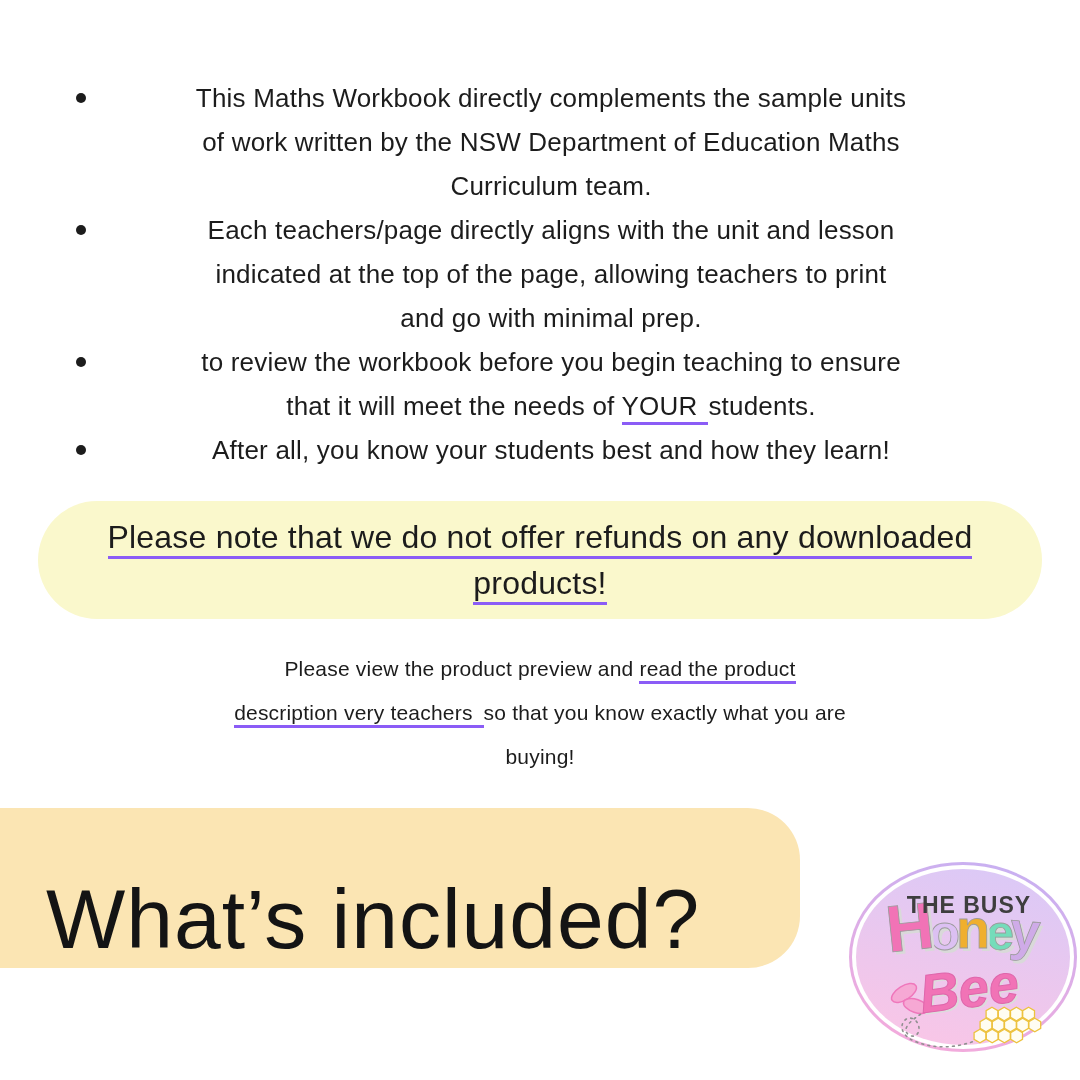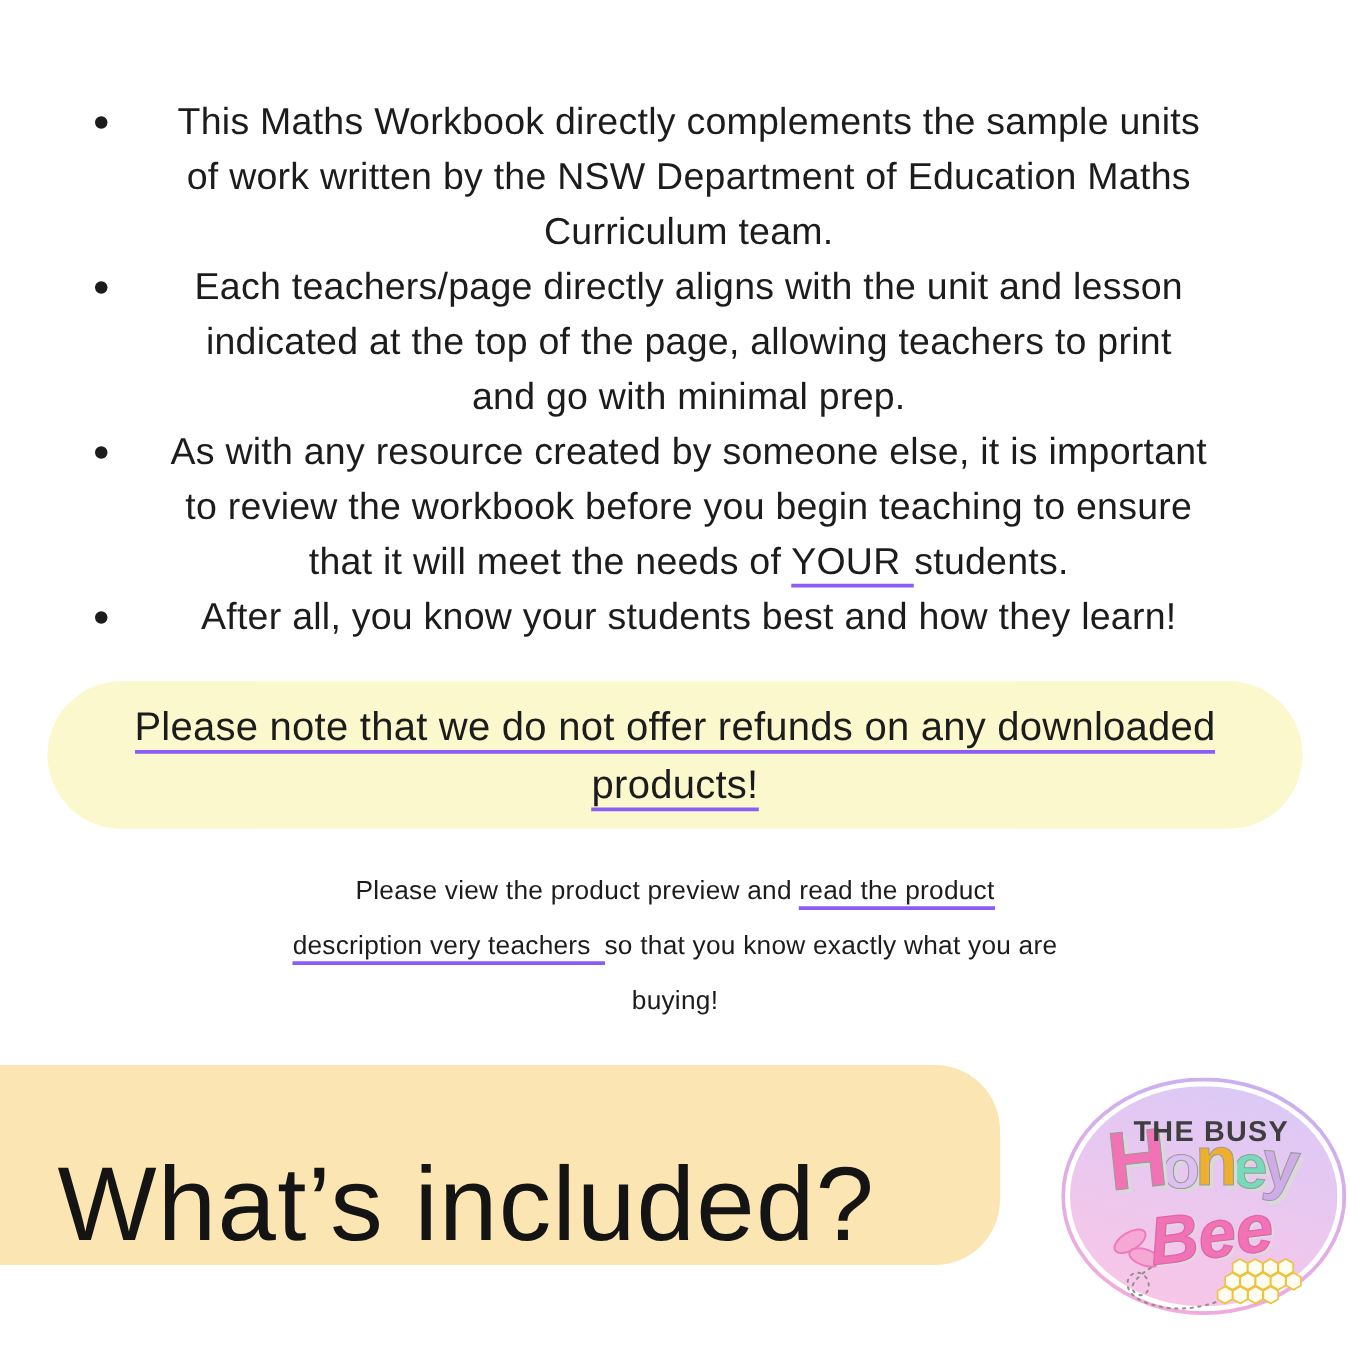--- a/index.html
+++ b/index.html
@@ -5,21 +5,21 @@
   html,body{margin:0;padding:0;background:#ffffff;}
   .page{
     position:relative;width:1080px;height:1080px;overflow:hidden;background:#ffffff;
     font-family:"Liberation Sans",sans-serif;color:#1c1c1c;
   }
   .content{padding-top:76px;}
   
   .blist{margin:0 58px;padding:0;list-style:none;}
   .bitem{display:flex;align-items:flex-start;}
   .bdot{flex:none;width:10px;height:10px;border-radius:50%;background:#1c1c1c;margin:17px 0 0 18px;}
-  .btext{flex:1;text-align:center;font-size:30px;line-height:44px;letter-spacing:.2px;padding:0 6px 0 0;}
+  .btext{flex:1;text-align:center;font-size:26px;line-height:44px;letter-spacing:.2px;padding:0 6px 0 0;}
   .u{border-bottom:3px solid #8b5cf6;padding-bottom:1px;margin-top:29px;}
   .u-sp{padding-right:11px;}
   
   .note-box{
     margin:29px auto 0;width:1004px;height:118px;border-radius:62px;
     background:#faf8cc;display:flex;flex-direction:column;justify-content:center;
     text-align:center;font-size:32px;line-height:46px;letter-spacing:.2px;
   }
   
   .preview{margin:28px 58px 0;text-align:center;font-size:21px;line-height:44px;letter-spacing:.2px;}
@@ -79,21 +79,20 @@
         <span class="bdot"></span>
         <div class="btext">
           <div>Each teachers/page directly aligns with the unit and lesson</div>
           <div>indicated at the top of the page, allowing teachers to print</div>
           <div>and go with minimal prep.</div>
         </div>
       </li>
       <li class="bitem">
         <span class="bdot"></span>
         <div class="btext">
-          <div>As with any resource created by someone else, it is important</div>
           <div>to review the workbook before you begin teaching to ensure</div>
           <div><span>that it will meet the needs of </span><span class="u u-sp">YOUR</span><span>students.</span></div>
         </div>
       </li>
       <li class="bitem">
         <span class="bdot"></span>
         <div class="btext">
           <div>After all, you know your students best and how they learn!</div>
         </div>
       </li>

